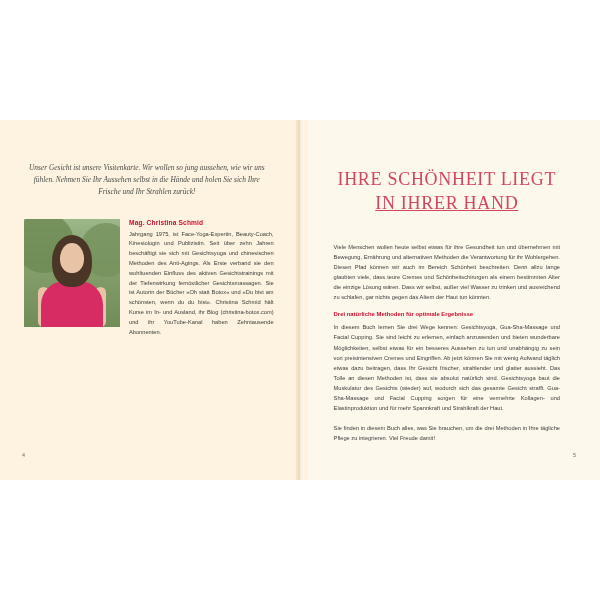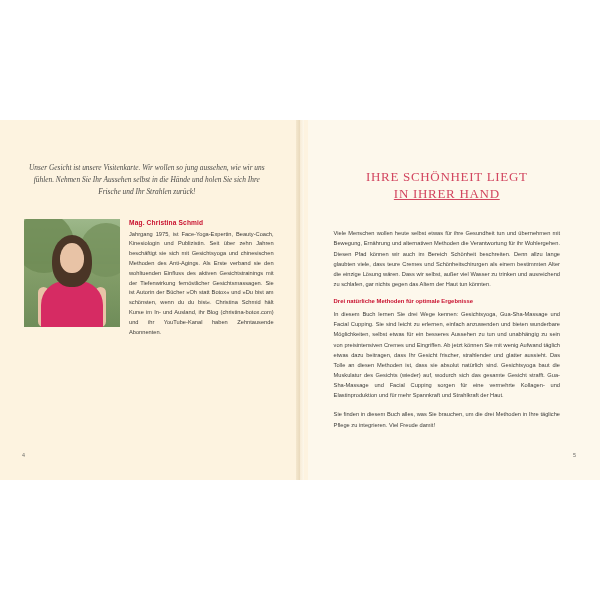--- a/index.html
+++ b/index.html
@@ -150,21 +150,21 @@
     font-size: 5.7px;
     line-height: 1.72;
     color: #3c3c3a;
     text-align: justify;
     margin: 0;
     hyphens: auto;
   }
   .right-title {
     color: #d2455f;
     font-family: "Liberation Serif", serif;
-    font-size: 13px;
+    font-size: 18px;
     line-height: 1.32;
     letter-spacing: 0.7px;
     text-align: center;
     margin: 6px 0 26px 0;
     font-weight: normal;
   }
   .right-title .line2 {
     display: block;
     text-decoration: underline;
   }

